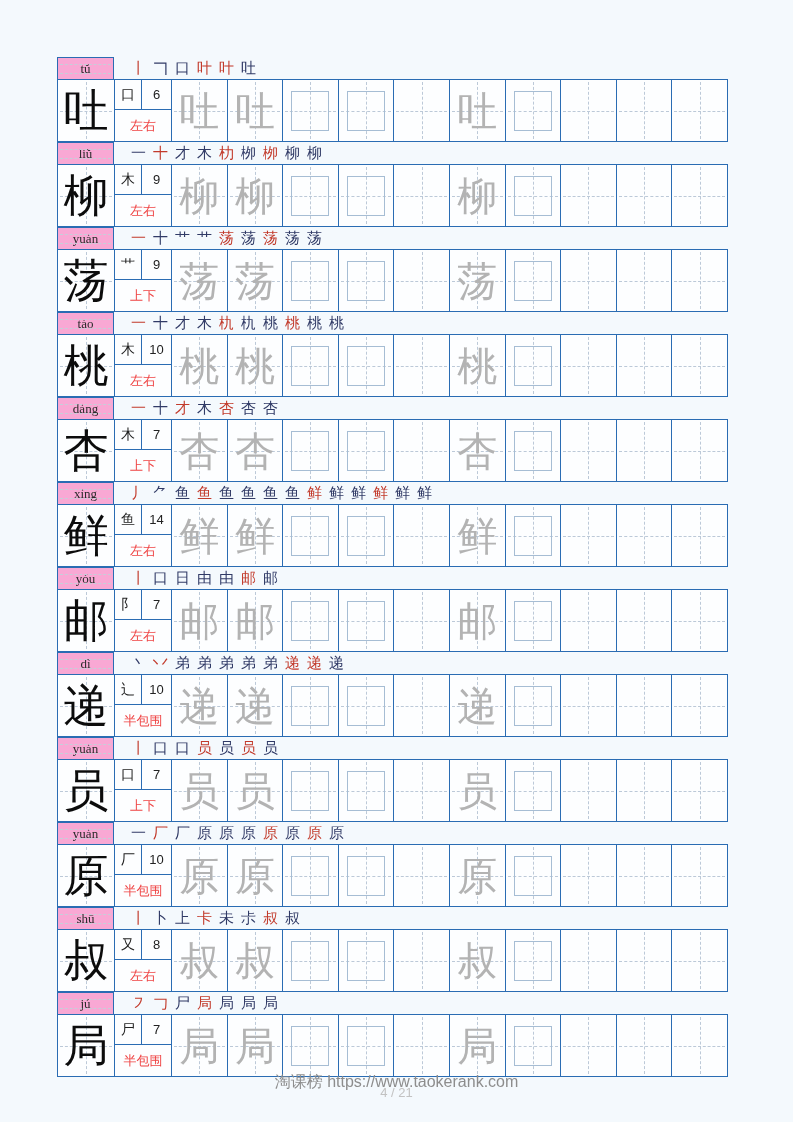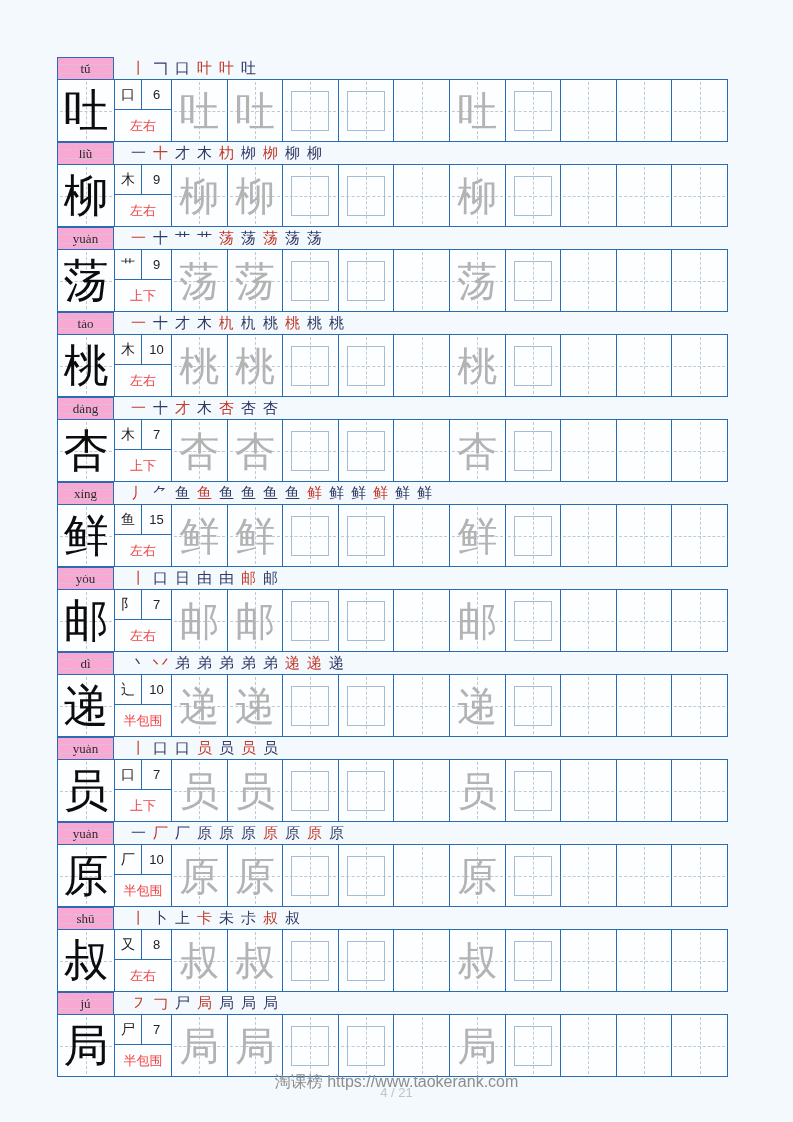--- a/index.html
+++ b/index.html
@@ -522,21 +522,21 @@
     </div>
     <div class="row-main">
       <div class="char-cell">
         <div class="dash-v"></div>
         <div class="dash-h"></div>
         <span style="position:relative;">鲜</span>
       </div>
       <div class="info-box">
         <div class="info-top">
           <div class="radical-cell">鱼</div>
-          <div class="count-cell">15</div>
+          <div class="count-cell">14</div>
         </div>
         <div class="structure-cell">左右</div>
       </div>
       <div class="cells">
           <div class="cell">
             <div class="dash-v"></div>
             <div class="dash-h"></div>
             <div class="trace">鲜</div>
           </div>
           <div class="cell">

